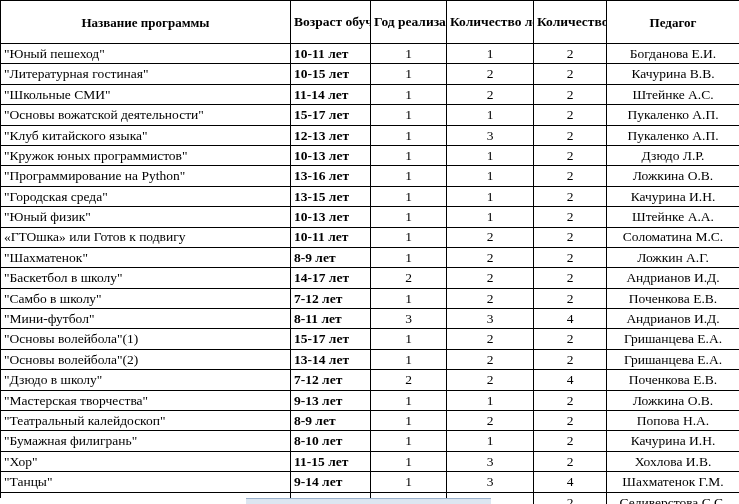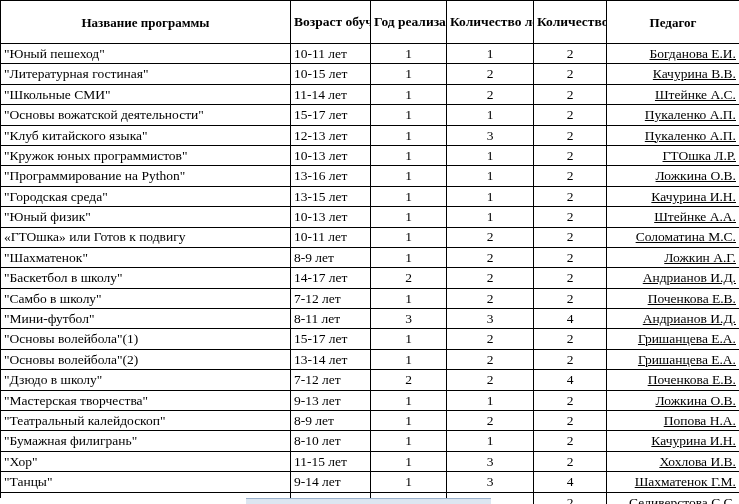--- a/index.html
+++ b/index.html
@@ -53,28 +53,28 @@
   tbody td {
     height: 19.4px;
   }
   td.c-name {
     text-align: left;
     padding-left: 4px;
   }
   td.c-age {
     text-align: left;
     padding-left: 5px;
+    font-weight: bold;
   }
   td.c-num {
     text-align: center;
   }
   td.c-teacher {
-    text-align: right;
+    text-align: center;
     padding-left: 5px;
-    text-decoration: underline;
   }
   
   col.w-name    { width: 290px; }
   col.w-age     { width: 80px;  }
   col.w-year    { width: 76px;  }
   col.w-years   { width: 87px;  }
   col.w-hours   { width: 73px;  }
   col.w-teacher { width: 133px; }
 
   
@@ -162,21 +162,21 @@
           <td class="c-num">3</td>
           <td class="c-num">2</td>
           <td class="c-teacher">Пукаленко А.П.</td>
         </tr>
         <tr>
           <td class="c-name">"Кружок юных программистов"</td>
           <td class="c-age">10-13 лет</td>
           <td class="c-num">1</td>
           <td class="c-num">1</td>
           <td class="c-num">2</td>
-          <td class="c-teacher">ГТОшка Л.Р.</td>
+          <td class="c-teacher">Дзюдо Л.Р.</td>
         </tr>
         <tr>
           <td class="c-name">"Программирование на Python"</td>
           <td class="c-age">13-16 лет</td>
           <td class="c-num">1</td>
           <td class="c-num">1</td>
           <td class="c-num">2</td>
           <td class="c-teacher">Ложкина О.В.</td>
         </tr>
         <tr>

